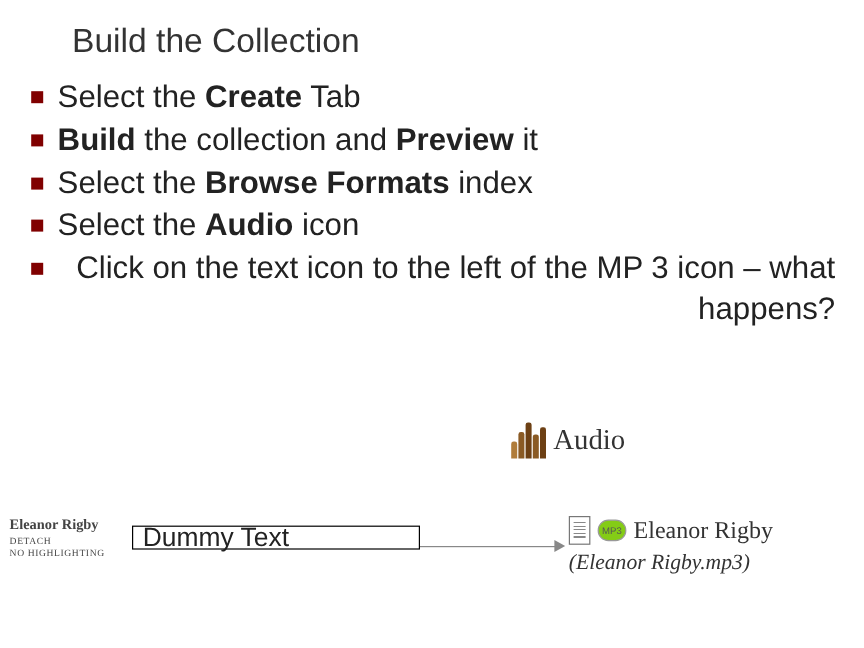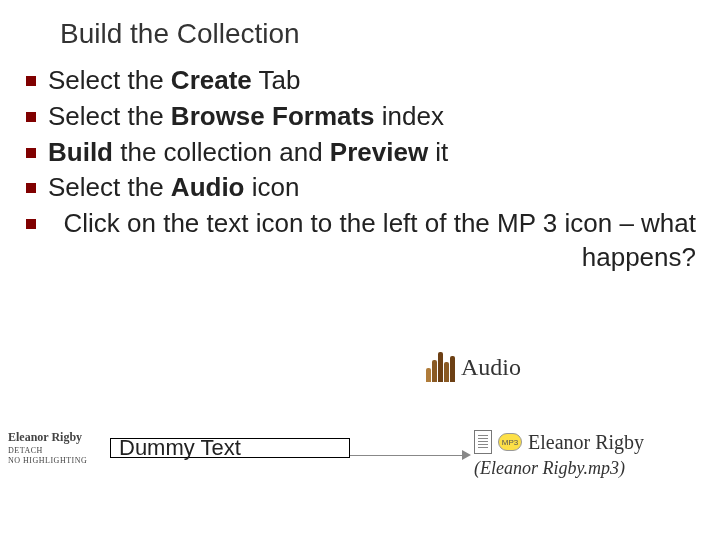--- a/index.html
+++ b/index.html
@@ -141,46 +141,46 @@
   .mp3-badge {
     width: 24px; height: 18px;
     border: 1px solid #999;
     border-radius: 9px;
     font-size: 8px;
     font-family: Verdana, sans-serif;
     display: flex;
     align-items: center;
     justify-content: center;
     color: #555;
-    background: #fde047;
+    background: #84cc16;
   }
   .file-name { font-size: 20px; }
   .file-sub {
     font-style: italic;
     font-size: 18px;
     margin-top: 4px;
   }
 </style>
 </head>
 <body>
 
 <h1 class="title">Build the Collection</h1>
 
 <div class="bullets">
   <div class="bullet-row">
     <div class="bullet-marker"></div>
     <div class="bullet-text"><span>Select the </span><b>Create</b><span> Tab</span></div>
   </div>
   <div class="bullet-row">
     <div class="bullet-marker"></div>
+    <div class="bullet-text"><b>Build</b><span> the collection and </span><b>Preview</b><span> it</span></div>
+  </div>
+  <div class="bullet-row">
+    <div class="bullet-marker"></div>
     <div class="bullet-text"><span>Select the </span><b>Browse Formats</b><span> index</span></div>
-  </div>
-  <div class="bullet-row">
-    <div class="bullet-marker"></div>
-    <div class="bullet-text"><b>Build</b><span> the collection and </span><b>Preview</b><span> it</span></div>
   </div>
   <div class="bullet-row">
     <div class="bullet-marker"></div>
     <div class="bullet-text"><span>Select the </span><b>Audio</b><span> icon</span></div>
   </div>
   <div class="bullet-row">
     <div class="bullet-marker"></div>
     <div class="bullet-text"><span>Click on the text icon to the left of the MP 3 icon – what happens?</span></div>
   </div>
 </div>

